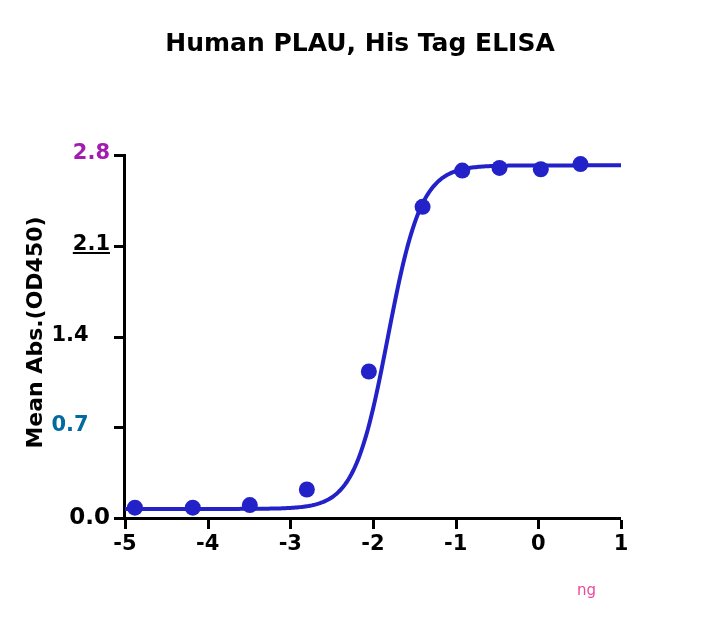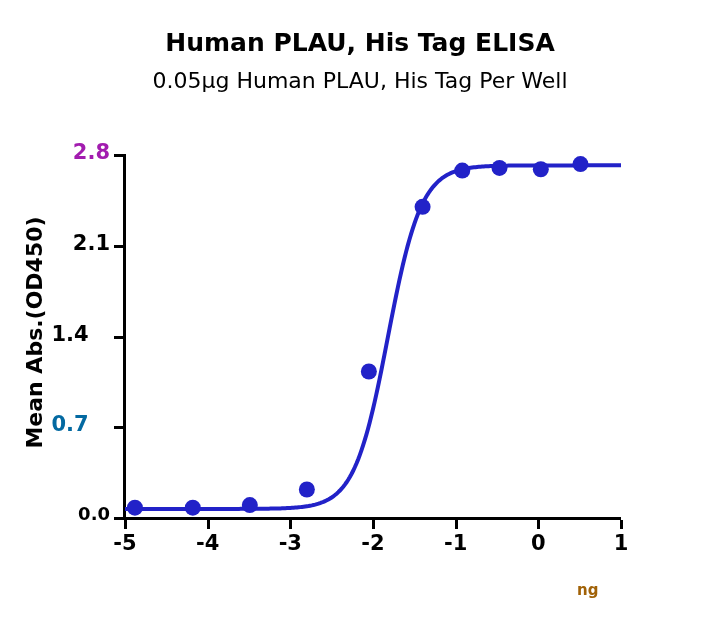--- a/index.html
+++ b/index.html
@@ -37,60 +37,59 @@
     width:400px;text-align:center;
     transform:rotate(-90deg);transform-origin:center center;
     font-size:22px;font-weight:bold;color:#000;
   }
   .x-axis-title{
     position:absolute;left:0;top:566px;width:720px;text-align:center;
     font-size:23px;font-weight:bold;color:#000;white-space:nowrap;
   }
   .x-axis-title-sub{
     position:absolute;left:577px;top:581px;
-    font-size:15px;font-weight:bold;color:#a16207;
+    font-size:15px;font-weight:normal;color:#ec4899;
   }
 
   svg.curve{position:absolute;left:0;top:0;width:720px;height:634px;overflow:visible;}
   .dot{fill:#2222c8;}
 </style>
 </head>
 <body>
 
 <div id="chart-root">
 
   <div class="title">Human PLAU, His Tag ELISA</div>
-  <div class="subtitle">0.05µg Human PLAU, His Tag Per Well</div>
 
   <div class="axis-line" id="x-axis"></div>
   <div class="axis-line" id="y-axis"></div>
 
   <div id="ticks-layer">
       <div class="tick xtick" style="left: 124px;"></div>
       <div class="xlabel-tick" style="left: 105px;">-5</div>
       <div class="tick xtick" style="left: 206.667px;"></div>
       <div class="xlabel-tick" style="left: 187.667px;">-4</div>
       <div class="tick xtick" style="left: 289.333px;"></div>
       <div class="xlabel-tick" style="left: 270.333px;">-3</div>
       <div class="tick xtick" style="left: 372px;"></div>
       <div class="xlabel-tick" style="left: 353px;">-2</div>
       <div class="tick xtick" style="left: 454.667px;"></div>
       <div class="xlabel-tick" style="left: 435.667px;">-1</div>
       <div class="tick xtick" style="left: 537.333px;"></div>
       <div class="xlabel-tick" style="left: 518.333px;">0</div>
       <div class="tick xtick" style="left: 620px;"></div>
       <div class="xlabel-tick" style="left: 601px;">1</div>
       <div class="tick ytick" style="top: 517px;"></div>
-      <div style="position: absolute; left: 30px; width: 80px; text-align: right; top: 503px; font-size: 18px; font-weight: bold; color: rgb(0, 0, 0);">0.0</div>
+      <div style="position: absolute; left: 30px; width: 80px; text-align: right; top: 503px; font-size: 23px; font-weight: bold; color: rgb(0, 0, 0);">0.0</div>
       <div class="tick ytick" style="top: 426.25px;"></div>
       <div style="position: absolute; left: 30px; width: 80px; text-align: center; top: 412.25px; font-size: 21px; font-weight: bold; color: #0369a1;">0.7</div>
       <div class="tick ytick" style="top: 335.5px;"></div>
       <div style="position: absolute; left: 30px; width: 80px; text-align: center; top: 321.5px; font-size: 21px; font-weight: bold; color: rgb(0, 0, 0);">1.4</div>
       <div class="tick ytick" style="top: 244.75px;"></div>
-      <div style="position: absolute; left: 30px; width: 80px; text-align: right; top: 230.75px; font-size: 21px; font-weight: bold; color: rgb(0, 0, 0);">2.1</div>
+      <div style="position: absolute; left: 30px; width: 80px; text-align: right; top: 230.75px; font-size: 21px; font-weight: bold; color: rgb(0, 0, 0); text-decoration: underline;">2.1</div>
       <div class="tick ytick" style="top: 154px;"></div>
       <div style="position: absolute; left: 30px; width: 80px; text-align: right; top: 140px; font-size: 21px; font-weight: bold; color: #a21caf;">2.8</div>
     </div>
 
   <div class="y-axis-title">Mean Abs.(OD450)</div>
   <div class="x-axis-title-sub">ng</div>
 
   <svg class="curve" id="plot-svg">
       <path d="M125.00,508.92 L126.65,508.92 L128.31,508.92 L129.96,508.92 L131.61,508.92 L133.27,508.92 L134.92,508.92 L136.57,508.92 L138.23,508.92 L139.88,508.92 L141.53,508.92 L143.19,508.92 L144.84,508.92 L146.49,508.92 L148.15,508.92 L149.80,508.92 L151.45,508.92 L153.11,508.92 L154.76,508.92 L156.41,508.92 L158.07,508.92 L159.72,508.92 L161.37,508.92 L163.03,508.92 L164.68,508.92 L166.33,508.92 L167.99,508.92 L169.64,508.92 L171.29,508.92 L172.95,508.92 L174.60,508.92 L176.25,508.92 L177.91,508.92 L179.56,508.92 L181.21,508.92 L182.87,508.92 L184.52,508.92 L186.17,508.92 L187.83,508.92 L189.48,508.92 L191.13,508.92 L192.79,508.92 L194.44,508.92 L196.09,508.92 L197.75,508.92 L199.40,508.92 L201.05,508.92 L202.71,508.92 L204.36,508.92 L206.01,508.92 L207.67,508.92 L209.32,508.92 L210.97,508.92 L212.63,508.92 L214.28,508.91 L215.93,508.91 L217.59,508.91 L219.24,508.91 L220.89,508.91 L222.55,508.91 L224.20,508.91 L225.85,508.90 L227.51,508.90 L229.16,508.90 L230.81,508.90 L232.47,508.89 L234.12,508.89 L235.77,508.89 L237.43,508.88 L239.08,508.88 L240.73,508.87 L242.39,508.87 L244.04,508.86 L245.69,508.86 L247.35,508.85 L249.00,508.84 L250.65,508.83 L252.31,508.82 L253.96,508.81 L255.61,508.80 L257.27,508.79 L258.92,508.77 L260.57,508.76 L262.23,508.74 L263.88,508.72 L265.53,508.70 L267.19,508.68 L268.84,508.65 L270.49,508.62 L272.15,508.59 L273.80,508.55 L275.45,508.52 L277.11,508.47 L278.76,508.43 L280.41,508.38 L282.07,508.32 L283.72,508.25 L285.37,508.19 L287.03,508.11 L288.68,508.02 L290.33,507.93 L291.99,507.83 L293.64,507.71 L295.29,507.59 L296.95,507.45 L298.60,507.30 L300.25,507.13 L301.91,506.94 L303.56,506.74 L305.21,506.51 L306.87,506.26 L308.52,505.99 L310.17,505.68 L311.83,505.35 L313.48,504.98 L315.13,504.58 L316.79,504.13 L318.44,503.64 L320.09,503.10 L321.75,502.50 L323.40,501.85 L325.05,501.13 L326.71,500.33 L328.36,499.47 L330.01,498.51 L331.67,497.46 L333.32,496.31 L334.97,495.05 L336.63,493.67 L338.28,492.17 L339.93,490.51 L341.59,488.71 L343.24,486.74 L344.89,484.60 L346.55,482.26 L348.20,479.72 L349.85,476.97 L351.51,473.98 L353.16,470.75 L354.81,467.25 L356.47,463.49 L358.12,459.44 L359.77,455.10 L361.43,450.45 L363.08,445.49 L364.73,440.21 L366.39,434.60 L368.04,428.67 L369.69,422.42 L371.35,415.86 L373.00,408.99 L374.65,401.83 L376.31,394.40 L377.96,386.72 L379.61,378.82 L381.27,370.73 L382.92,362.47 L384.57,354.10 L386.23,345.65 L387.88,337.15 L389.53,328.65 L391.19,320.20 L392.84,311.82 L394.49,303.57 L396.15,295.48 L397.80,287.57 L399.45,279.89 L401.11,272.46 L402.76,265.31 L404.41,258.44 L406.07,251.87 L407.72,245.62 L409.37,239.69 L411.03,234.09 L412.68,228.81 L414.33,223.85 L415.99,219.20 L417.64,214.85 L419.29,210.81 L420.95,207.04 L422.60,203.55 L424.25,200.32 L425.91,197.33 L427.56,194.57 L429.21,192.03 L430.87,189.70 L432.52,187.55 L434.17,185.59 L435.83,183.78 L437.48,182.13 L439.13,180.62 L440.79,179.24 L442.44,177.98 L444.09,176.83 L445.75,175.79 L447.40,174.83 L449.05,173.96 L450.71,173.17 L452.36,172.45 L454.01,171.80 L455.67,171.20 L457.32,170.66 L458.97,170.17 L460.63,169.72 L462.28,169.32 L463.93,168.95 L465.59,168.61 L467.24,168.31 L468.89,168.04 L470.55,167.79 L472.20,167.56 L473.85,167.36 L475.51,167.17 L477.16,167.00 L478.81,166.85 L480.47,166.71 L482.12,166.58 L483.77,166.47 L485.43,166.37 L487.08,166.27 L488.73,166.19 L490.39,166.11 L492.04,166.04 L493.69,165.98 L495.35,165.92 L497.00,165.87 L498.65,165.82 L500.31,165.78 L501.96,165.74 L503.61,165.71 L505.27,165.68 L506.92,165.65 L508.57,165.62 L510.23,165.60 L511.88,165.58 L513.53,165.56 L515.19,165.54 L516.84,165.52 L518.49,165.51 L520.15,165.50 L521.80,165.48 L523.45,165.47 L525.11,165.46 L526.76,165.46 L528.41,165.45 L530.07,165.44 L531.72,165.43 L533.37,165.43 L535.03,165.42 L536.68,165.42 L538.33,165.41 L539.99,165.41 L541.64,165.41 L543.29,165.40 L544.95,165.40 L546.60,165.40 L548.25,165.39 L549.91,165.39 L551.56,165.39 L553.21,165.39 L554.87,165.39 L556.52,165.39 L558.17,165.38 L559.83,165.38 L561.48,165.38 L563.13,165.38 L564.79,165.38 L566.44,165.38 L568.09,165.38 L569.75,165.38 L571.40,165.38 L573.05,165.38 L574.71,165.38 L576.36,165.38 L578.01,165.38 L579.67,165.37 L581.32,165.37 L582.97,165.37 L584.63,165.37 L586.28,165.37 L587.93,165.37 L589.59,165.37 L591.24,165.37 L592.89,165.37 L594.55,165.37 L596.20,165.37 L597.85,165.37 L599.51,165.37 L601.16,165.37 L602.81,165.37 L604.47,165.37 L606.12,165.37 L607.77,165.37 L609.43,165.37 L611.08,165.37 L612.73,165.37 L614.39,165.37 L616.04,165.37 L617.69,165.37 L619.35,165.37 L621.00,165.37 " fill="none" stroke="#2222c8" stroke-width="4"></path>
       <circle cx="134.92" cy="507.63" r="8" class="dot" fill="#2222c8"></circle>

